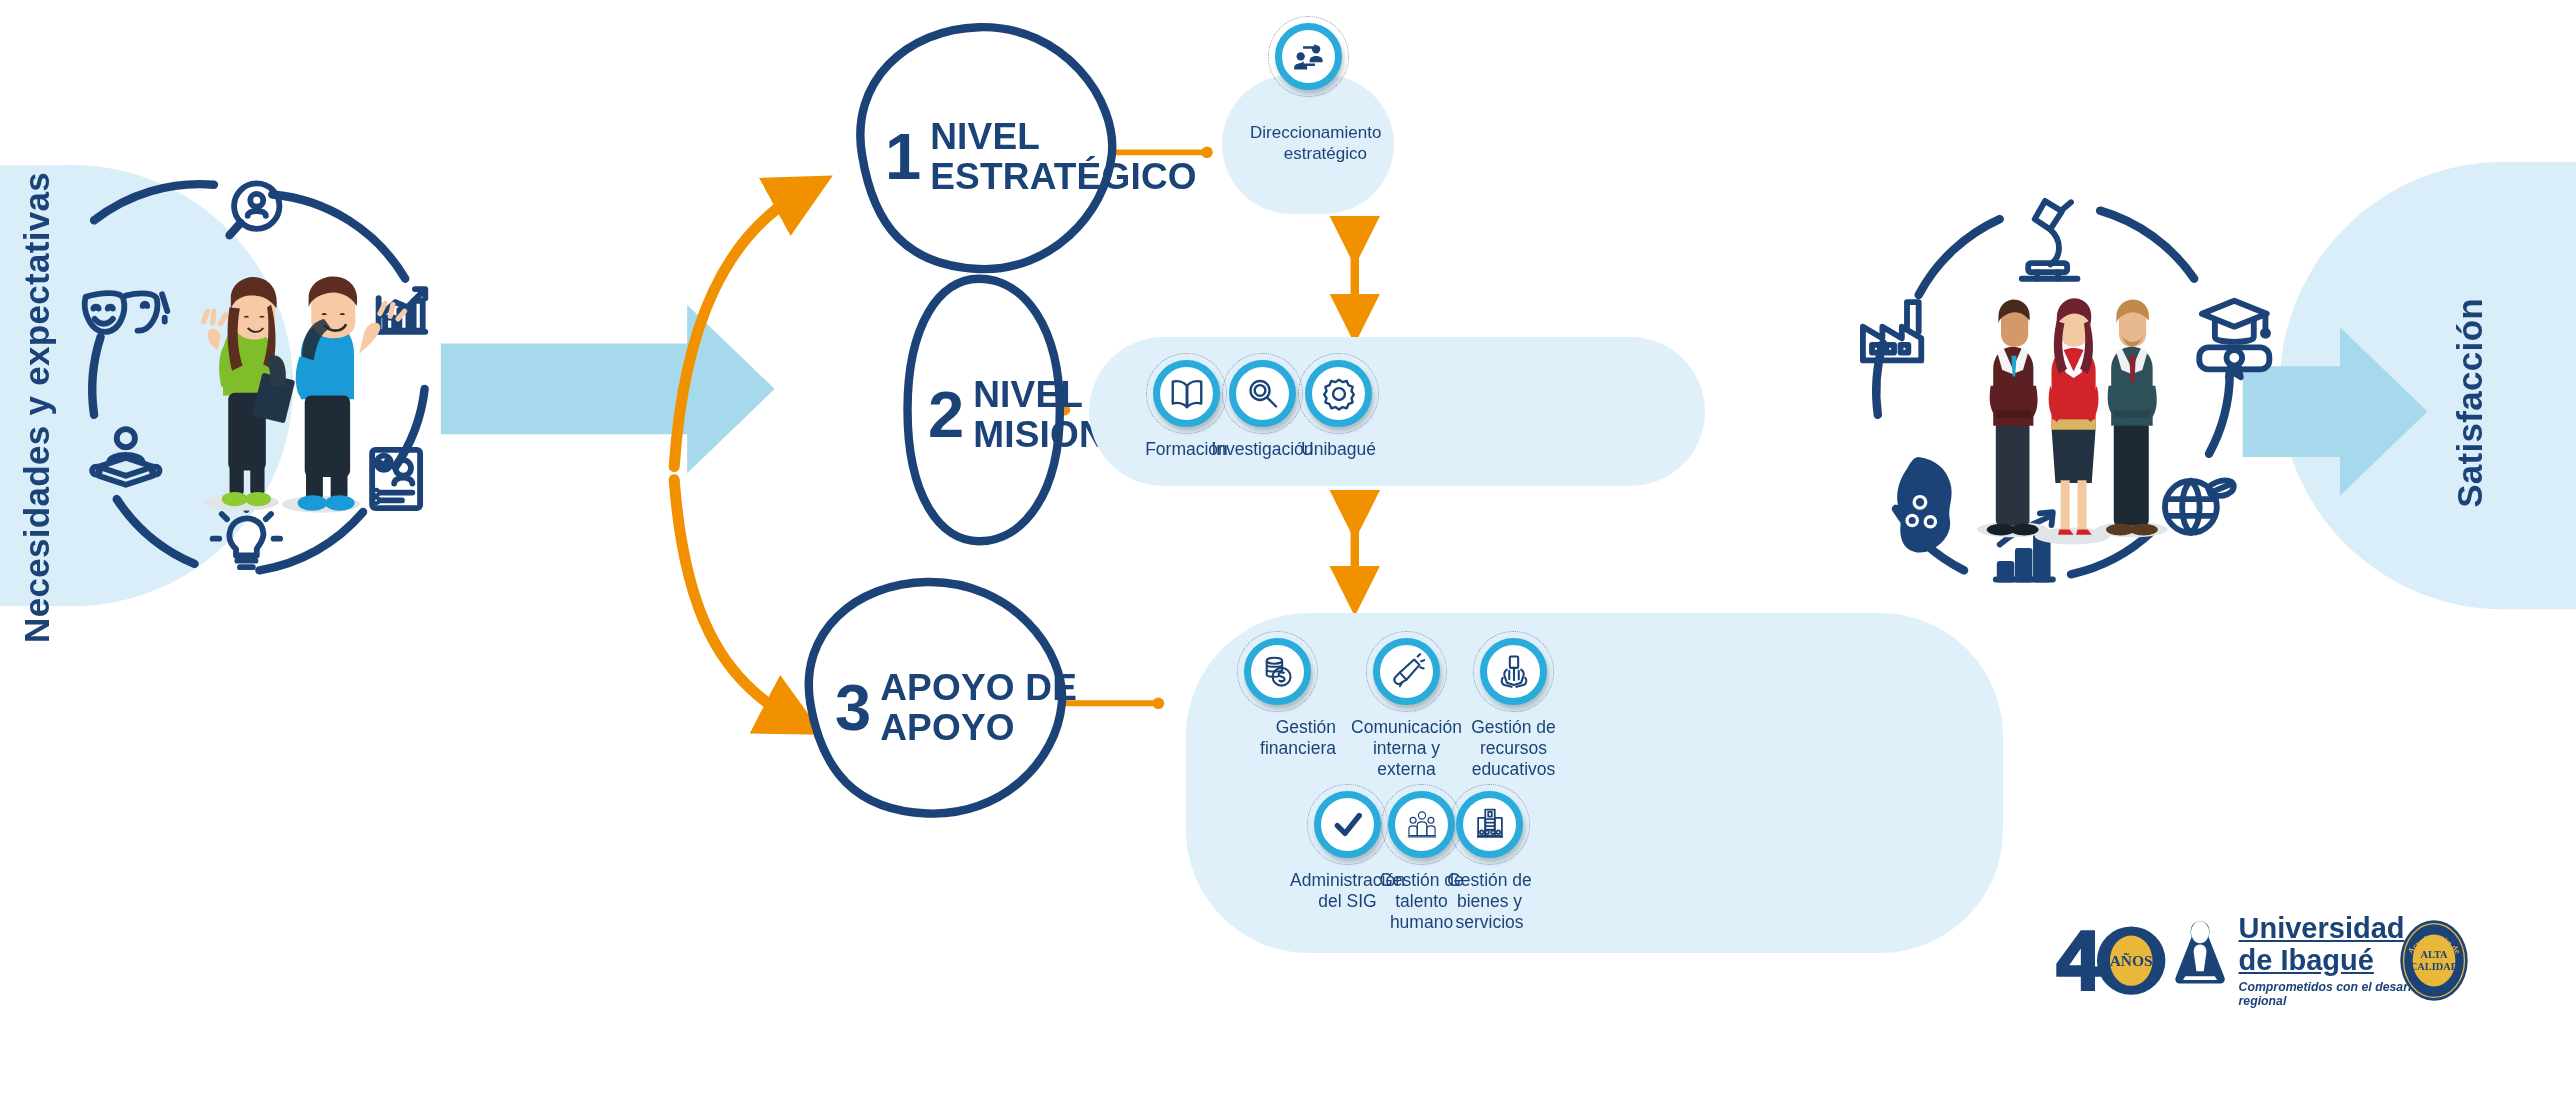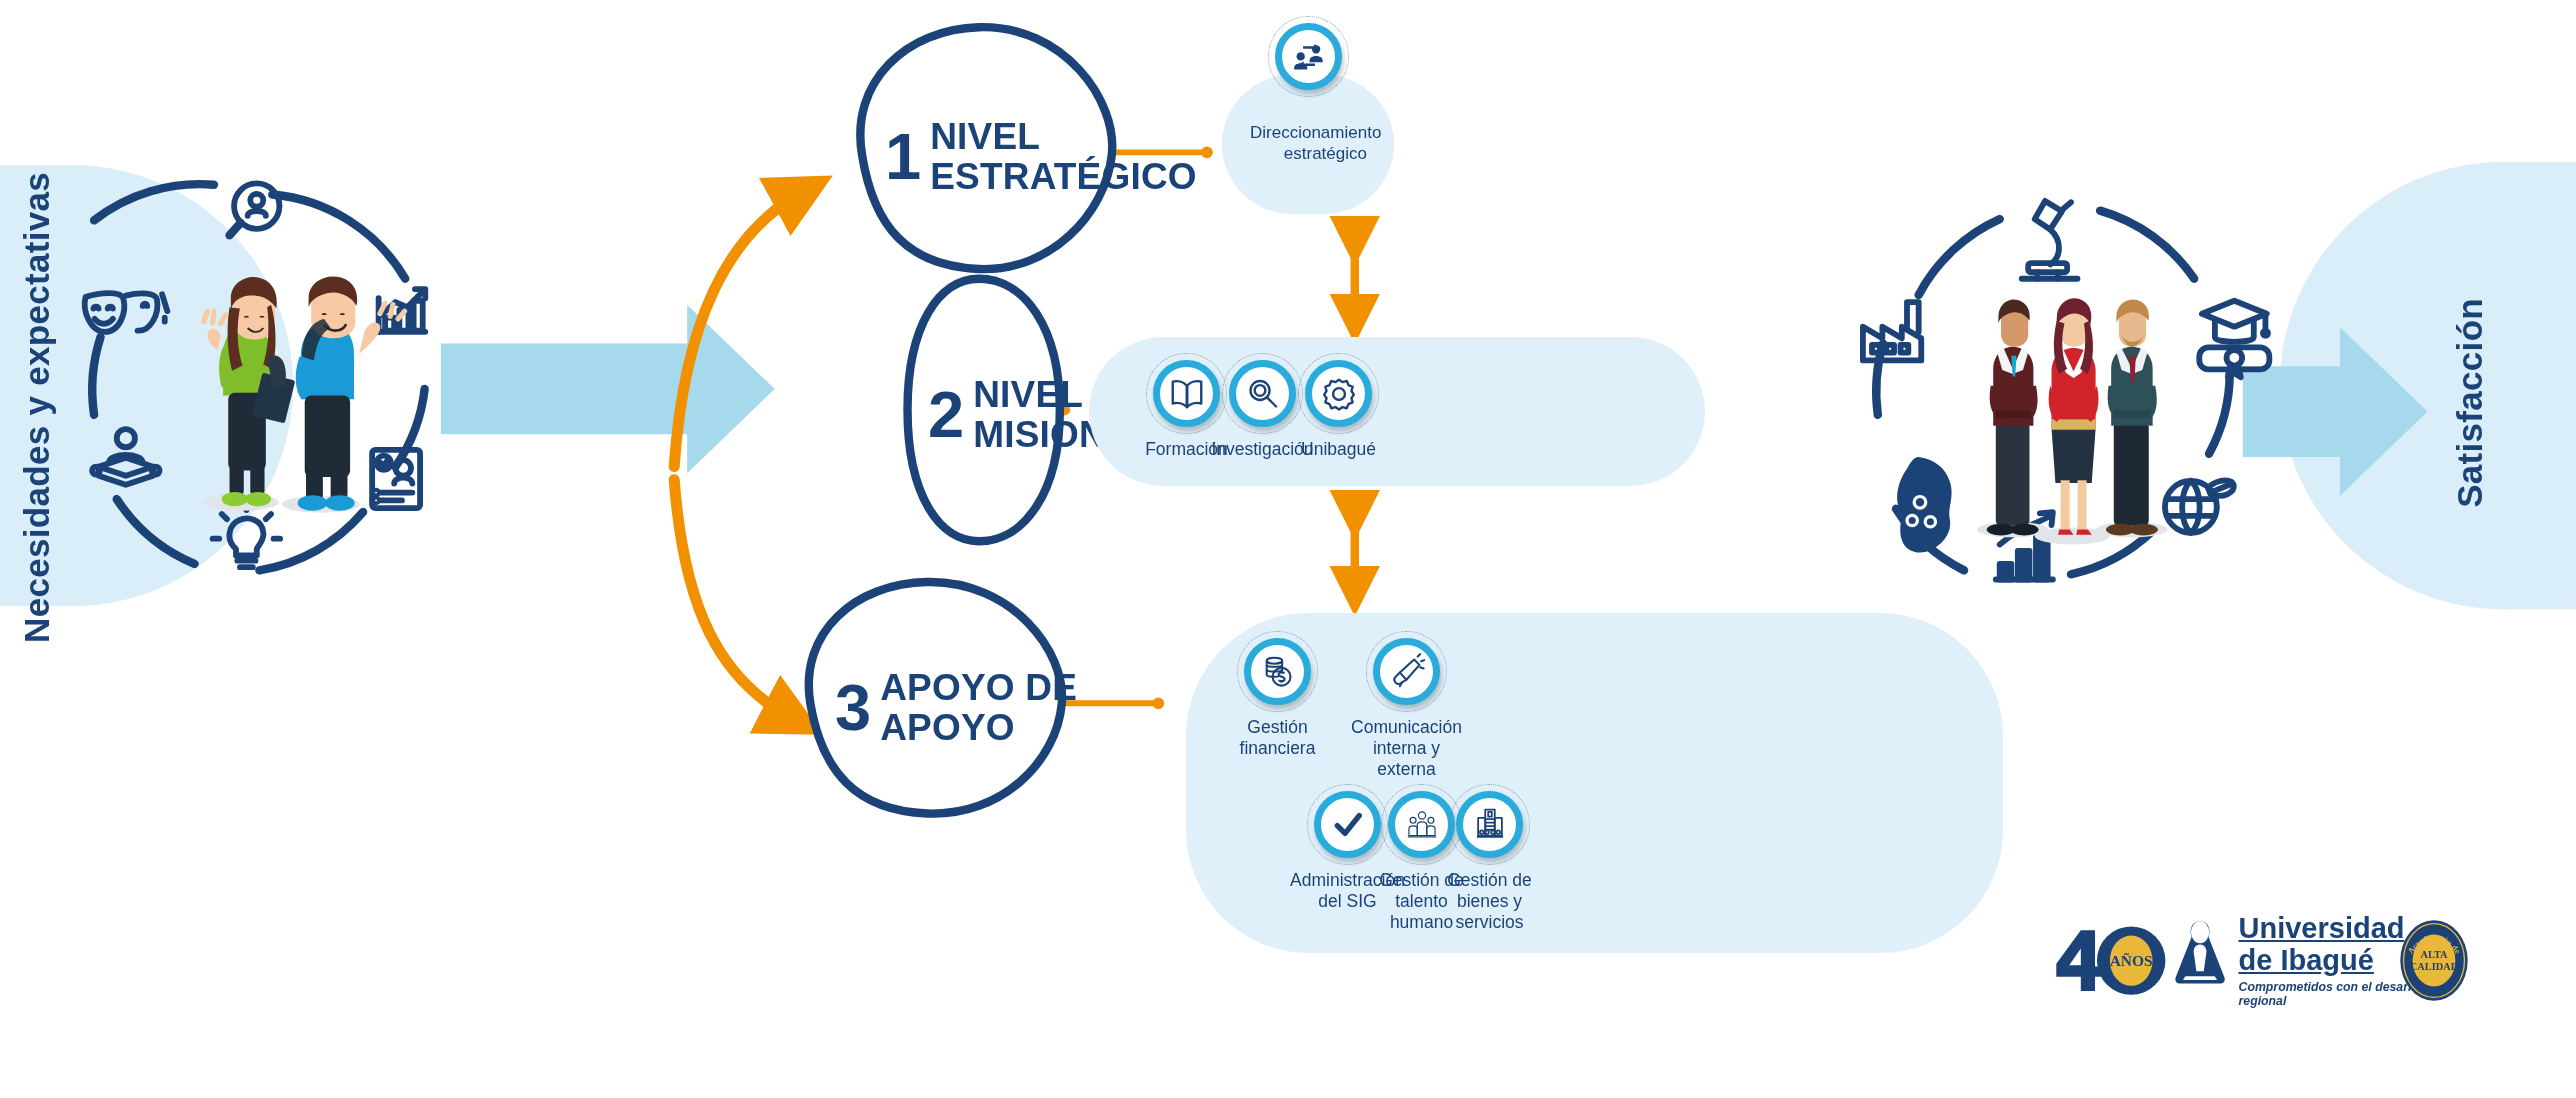--- a/index.html
+++ b/index.html
@@ -423,21 +423,21 @@
   <div class="node" style="left:1280px; top:360px;">
     <div class="ring">
       <svg viewBox="0 0 64 64" fill="none" stroke="#1b4378" stroke-width="4" stroke-linejoin="round">
         <path d="M32,8 l6,4 l7,-2 l3,7 l7,3 l-2,7 l4,6 l-4,6 l2,7 l-7,3 l-3,7 l-7,-2 l-6,4 l-6,-4 l-7,2 l-3,-7 l-7,-3 l2,-7 l-4,-6 l4,-6 l-2,-7 l7,-3 l3,-7 l7,2 Z"></path>
         <circle cx="32" cy="32" r="10"></circle>
       </svg>
     </div>
     <div class="cap">Unibagué</div>
   </div>
 
-  <div class="node" style="left:1219px; top:638px;">
+  <div class="node" style="left:1219px; top:638px;text-align:right;">
     <div class="ring">
       <svg viewBox="0 0 64 64" fill="none" stroke="#1b4378" stroke-width="3.5" stroke-linejoin="round">
         <ellipse cx="26" cy="13" rx="13" ry="5"></ellipse>
         <path d="M13,13 L13,21 C13,24 39,24 39,21 L39,13"></path>
         <path d="M13,21 L13,29 C13,32 39,32 39,29 L39,21"></path>
         <path d="M13,29 L13,37 C13,40 30,41 34,39"></path>
         <circle cx="38" cy="40" r="15"></circle>
         <path d="M43,34 C40,32 33,32 33,36 C33,40 43,39 43,44 C43,48 36,48 33,46"></path>
         <path d="M38,30 L38,34 M38,46 L38,50"></path>
       </svg>
@@ -451,20 +451,32 @@
       <svg viewBox="0 0 64 64" fill="none" stroke="#1b4378" stroke-width="3.5" stroke-linejoin="round" stroke-linecap="round">
         <path d="M44,11 L20,33 L31,45 L53,20 Z"></path>
         <path d="M20,33 L13,40 C10,43 10,47 13,50 C16,53 20,53 23,50 L31,45"></path>
         <path d="M23,50 L20,56"></path>
         <path d="M50,6 L54,2 M56,14 L61,12 M54,24 L60,26"></path>
       </svg>
     </div>
     <div class="cap">Comunicación interna  y externa</div>
   </div>
 
+  <div class="node" style="left:1455px; top:638px;">
+    <div class="ring">
+      <svg viewBox="0 0 64 64" fill="none" stroke="#1b4378" stroke-width="3.5" stroke-linejoin="round" stroke-linecap="round">
+        <rect x="25" y="6" width="14" height="19" rx="2"></rect>
+        <path d="M32,25 L32,36"></path>
+        <path d="M20,28 C17,30 15,34 16,38 L20,50 L32,54 L44,50 L48,38 C49,34 47,30 44,28"></path>
+        <path d="M24,30 L24,44 M32,32 L32,46 M40,30 L40,44"></path>
+        <path d="M13,42 C10,46 11,52 16,54 L28,57 M51,42 C54,46 53,52 48,54 L36,57"></path>
+      </svg>
+    </div>
+    <div class="cap">Gestión de recursos educativos</div>
+  </div>
 
   <div class="node" style="left:1289px; top:791px;">
     <div class="ring">
       <svg viewBox="0 0 64 64" fill="none" stroke="#1b4378" stroke-width="9" stroke-linejoin="round" stroke-linecap="round">
         <path d="M14,33 L27,46 L51,16"></path>
       </svg>
     </div>
     <div class="cap">Administración del SIG</div>
   </div>
 

